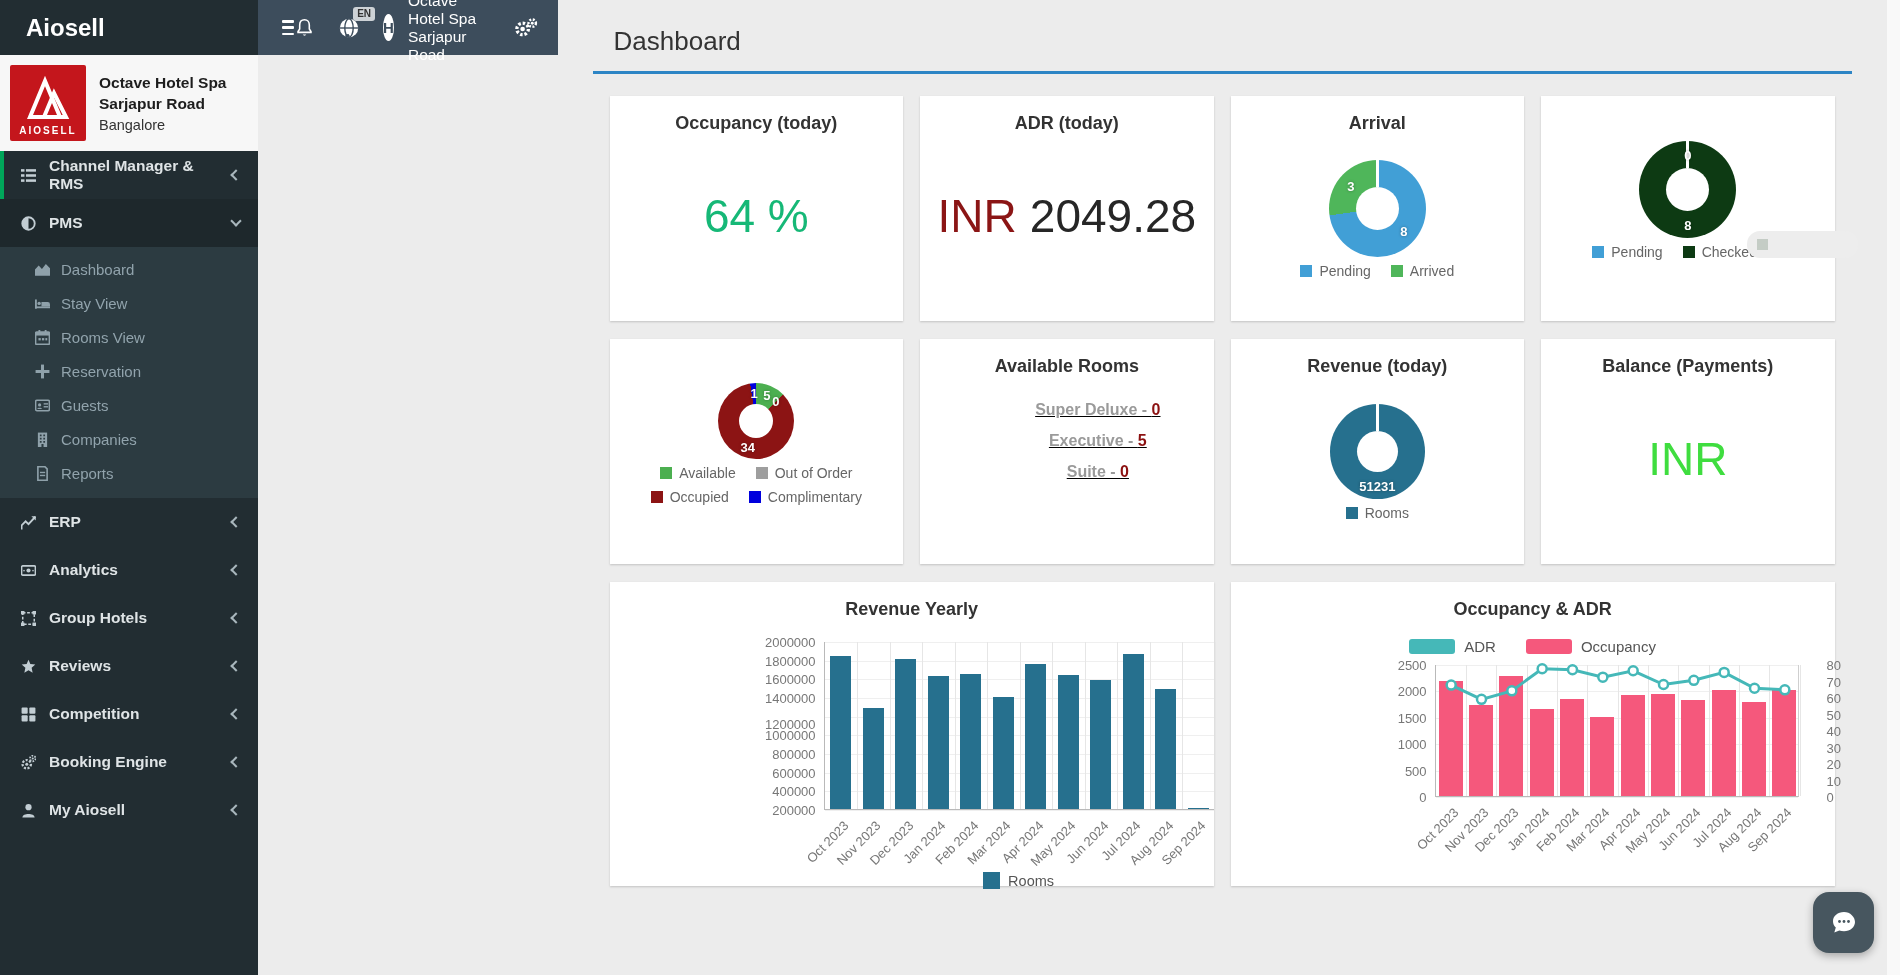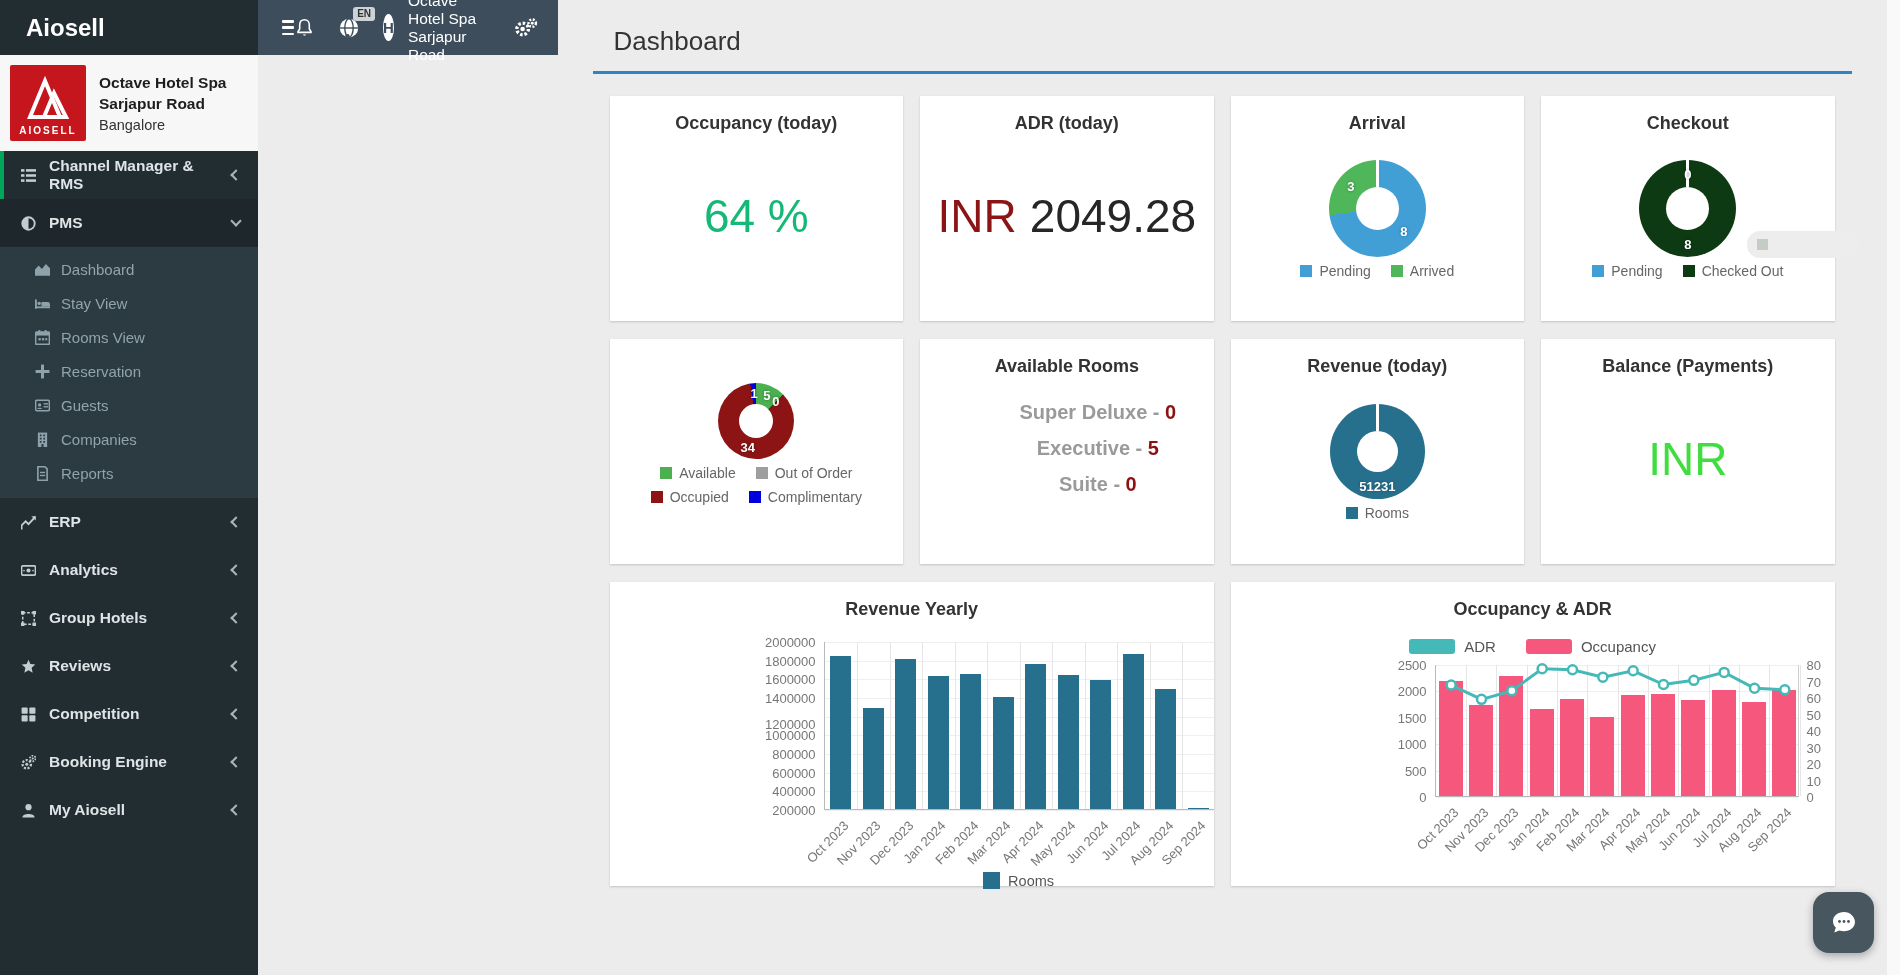--- a/index.html
+++ b/index.html
@@ -60,30 +60,30 @@
   .donut-hole { position:absolute; background:#fff; border-radius:50%; }
   .donut-label { position:absolute; color:#fff; font-weight:bold; font-size:13px; transform:translate(-50%,-50%); text-shadow:0 0 3px rgba(0,0,0,.35); }
   .donut-gap { position:absolute; left:50%; top:0; width:3px; margin-left:-1.5px; background:#fff; }
   .legend { display:flex; gap:8px 20px; justify-content:center; font-size:14px; color:#666; flex-wrap:wrap; padding:4px 10px 10px; }
   .legend-item { display:flex; align-items:center; }
   .legend .sw { width:12px; height:12px; display:inline-block; margin-right:7px; }
   .tooltip-box { position:absolute; left:206px; top:135px; width:111px; height:27px; background:#ededed; border-radius:13px; }
   .tooltip-box i { position:absolute; left:10px; top:8px; width:11px; height:11px; background:#0d3a13; opacity:.18; }
 
   .rooms-list { padding:24px 0 0 62px; }
-  .room-row { margin-bottom:13px; font-size:20px; }
+  .room-row { margin-bottom:13px; font-size:16px;text-decoration:underline; }
   .room-label { color:#9a9a9a; font-weight:700; }
   .room-num { color:#8c1111; font-weight:700; }
 
   
   .chart-area { display:flex; position:relative; }
   .rev-wrap { margin:12px 0 0 150px; }
   .combo-wrap { margin:0 0 0 160px; }
   .y-col { position:relative; }
-  .y-col span, .ry-col span { position:absolute; font-size:13px; color:#777; transform:translateY(-50%); white-space:nowrap; }
+  .y-col span, .ry-col span { position:absolute; font-size:13px; color:#777; transform:translateY(-50%); white-space:nowrap;margin-left:20px; }
   .y-col span { right:8px; }
   .ry-col { position:relative; }
   .ry-col span { left:8px; }
   .plot { position:relative; border-left:1px solid #b9b9b9; border-bottom:1px solid #b9b9b9; background:#fff; }
   .plot.rbord { border-right:1px solid #cfcfcf; }
   .gl-h { position:absolute; left:0; right:0; height:1px; background:#efefef; }
   .gl-v { position:absolute; top:0; bottom:0; width:1px; background:#e6e6e6; }
   .bar { position:absolute; bottom:0; }
   .xanchor { position:absolute; width:0; height:0; }
   .xanchor span { position:absolute; top:0; left:0; transform:translateX(-100%) rotate(-45deg); transform-origin:100% 0; white-space:nowrap; font-size:13px; color:#777; }
@@ -374,21 +374,20 @@
                   <span>Pending</span>
                 </span>
                 <span class="legend-item">
                   <span class="sw" style="background: rgb(79, 182, 90);"></span>
                   <span>Arrived</span>
                 </span>
               </div>
           </div>
         </div>
         <div class="card h225">
-          <div class="card-title">Checkout</div>
           <div class="donut-wrap">
             <div class="donut" id="donut-checkout" style="width: 97px; height: 97px; background: conic-gradient(rgb(65, 159, 214) 0deg, rgb(65, 159, 214) 0deg, rgb(13, 58, 19) 0deg, rgb(13, 58, 19) 360deg);">
                 <div class="donut-hole" style="width: 43px; height: 43px; left: 27px; top: 27px;"></div>
                 <div class="donut-gap" style="height: 27px;"></div>
                 <span class="donut-label" style="left: 48.5px; top: 13.5px;">0</span>
                 <span class="donut-label" style="left: 48.5px; top: 83.5px;">8</span>
               </div>
             <div class="legend" id="legend-checkout">
                 <span class="legend-item">
                   <span class="sw" style="background: rgb(65, 159, 214);"></span>

